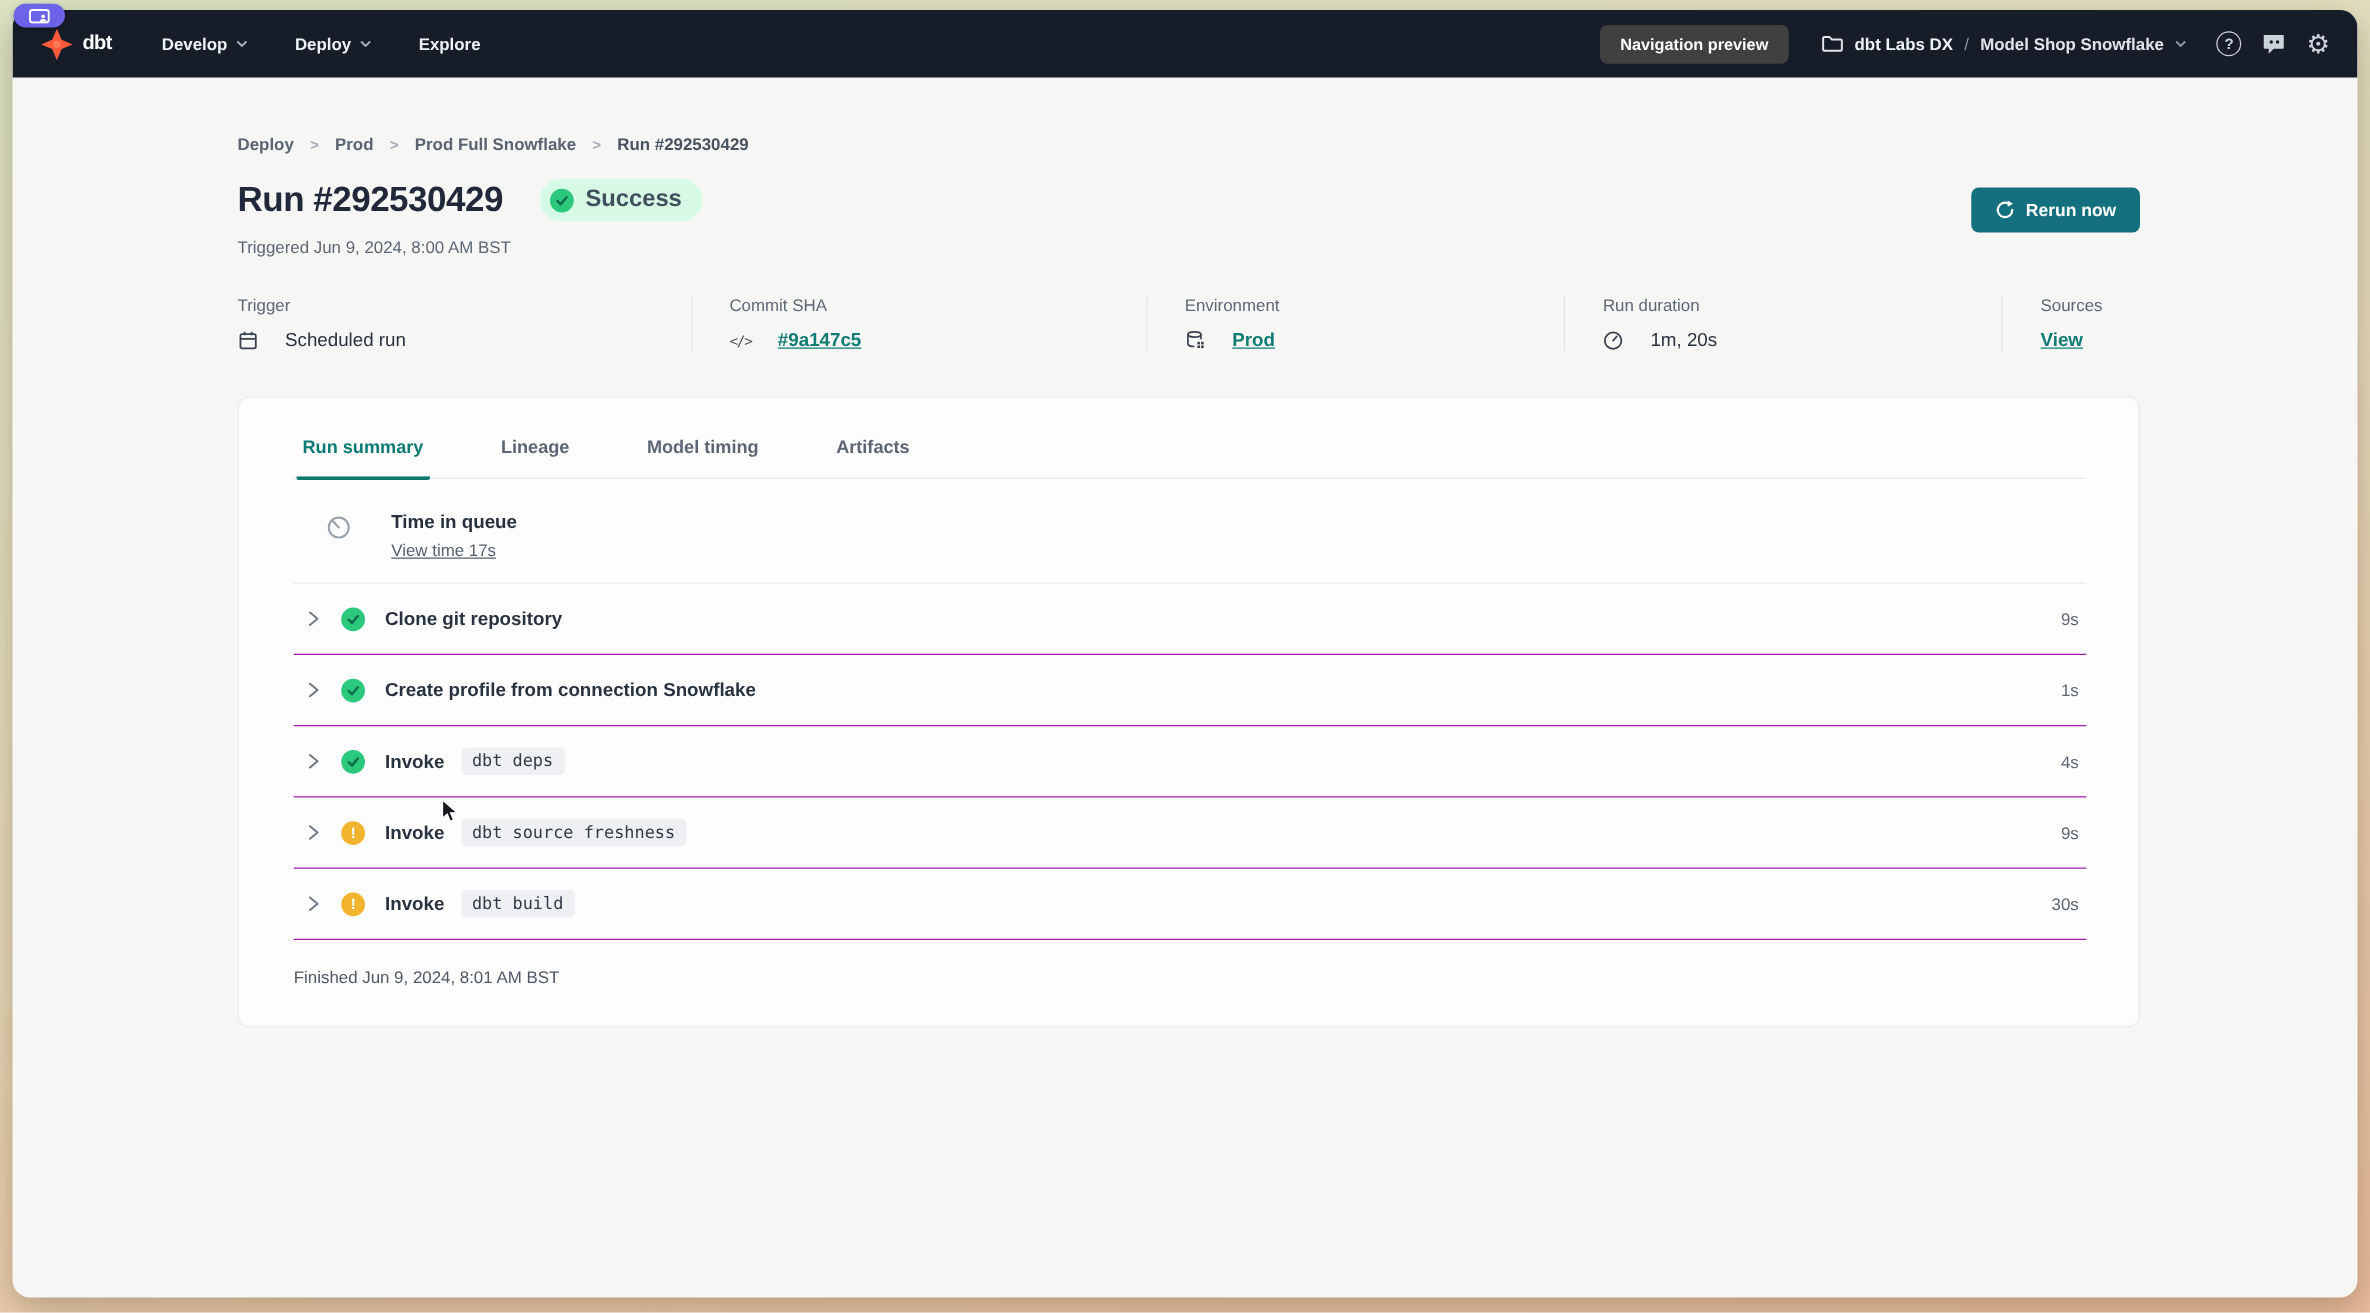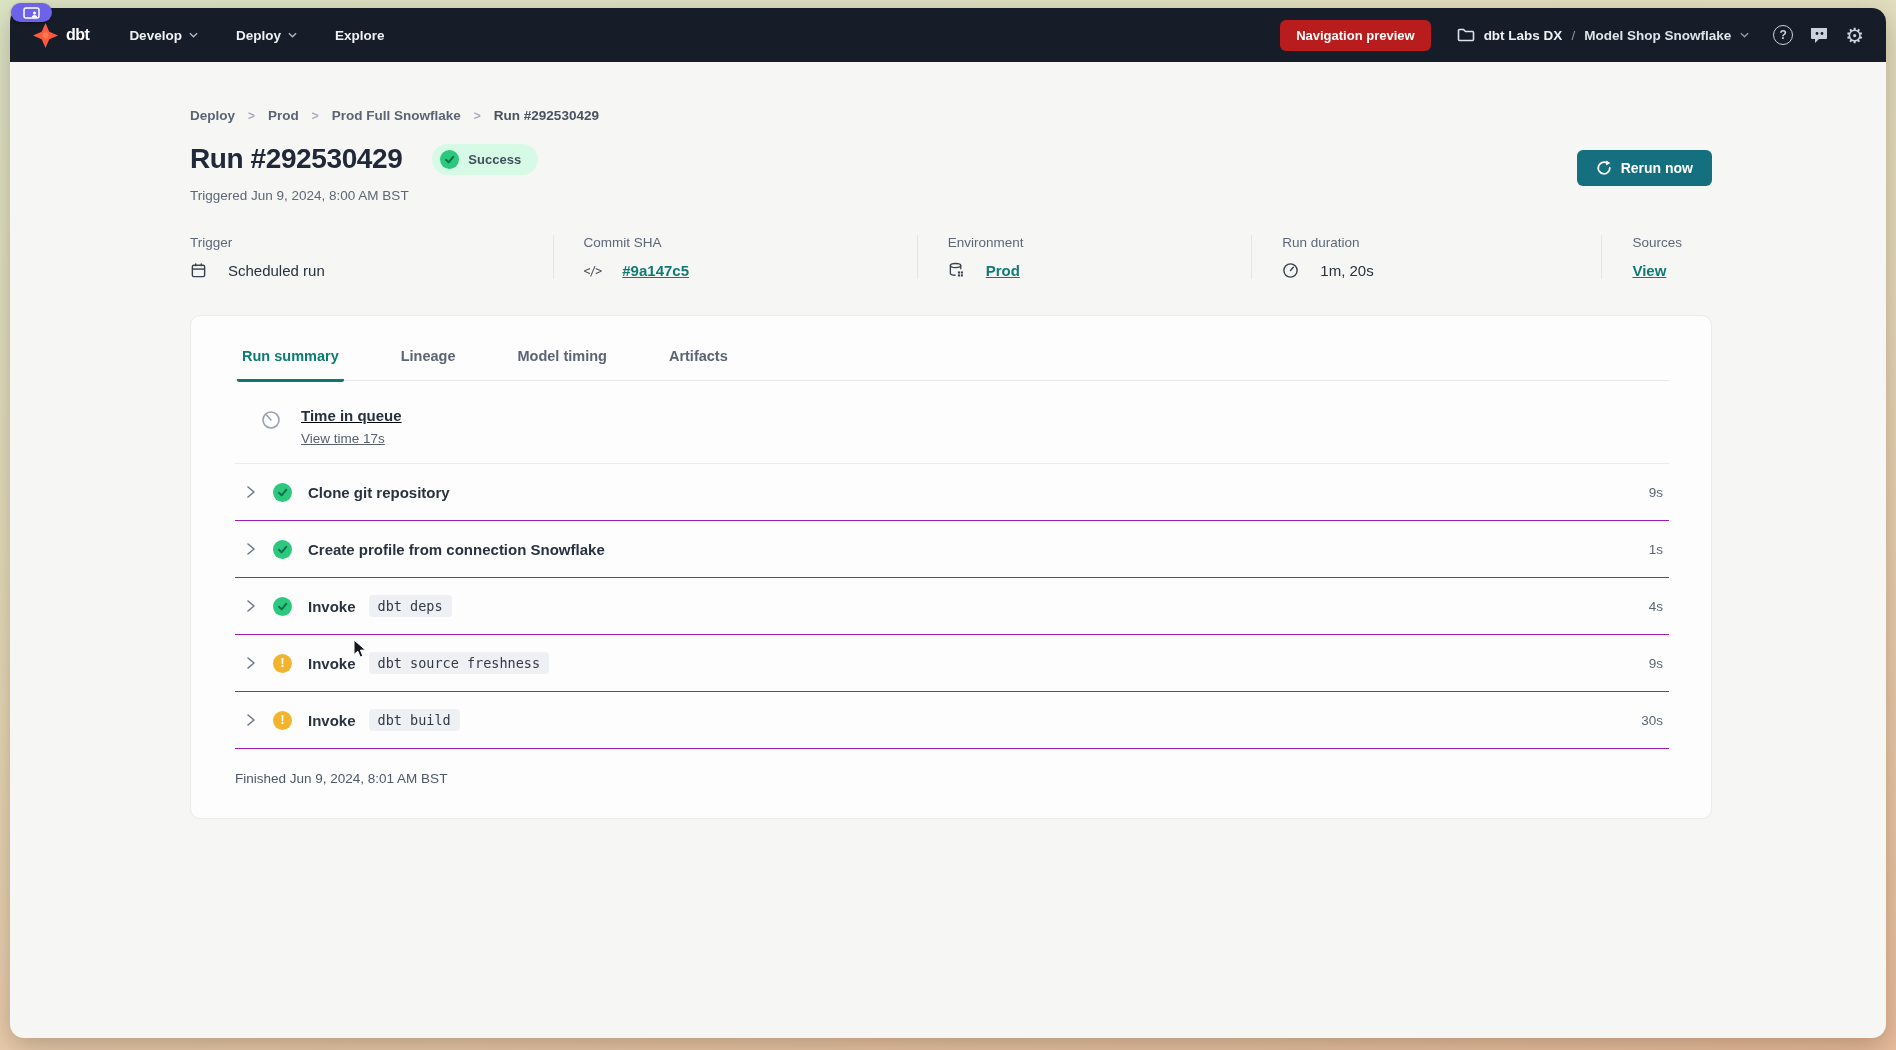--- a/index.html
+++ b/index.html
@@ -14,21 +14,21 @@
 
   
   .navbar { height:54px; background:#171c29; display:flex; align-items:center; padding:0 22px; }
   .logo { display:flex; align-items:center; gap:7px; margin-right:40px; }
   .logo-mark { width:27px; height:27px; }
   .logo-text { color:#fff; font-size:16px; font-weight:800; letter-spacing:-0.5px; }
   .nav-items { display:flex; align-items:center; gap:38px; }
   .nav-item { display:flex; align-items:center; gap:7px; color:#eef1f5; font-size:13.5px; font-weight:700; cursor:pointer; }
   .caret { width:9px; height:6px; }
   .nav-spacer { flex:1; }
-  .preview-btn { background:#b91c1c; color:#fff; font-size:13px; font-weight:700;
+  .preview-btn { background:#404040; color:#fff; font-size:13px; font-weight:700;
     padding:8px 16px; border:none; border-radius:6px; cursor:pointer; }
   .acct { display:flex; align-items:center; gap:9px; margin-left:26px; margin-right:24px; }
   .acct-name { color:#eef1f5; font-size:13.5px; font-weight:700; }
   .acct-sep { color:#8f97a5; font-size:13.5px; }
   .acct-proj { color:#dfe3ea; font-size:13.5px; font-weight:600; }
   .nav-iconbar { display:flex; align-items:center; gap:16px; }
   .help-circ { width:20px; height:20px; border:1.7px solid #ccd2db; border-radius:50%;
     color:#ccd2db; font-size:12px; font-weight:700; display:grid; place-items:center; cursor:pointer; }
   .gear { color:#ccd2db; font-size:21px; line-height:1; cursor:pointer; }
 
@@ -43,21 +43,21 @@
 
   .breadcrumb { display:flex; align-items:center; gap:13px; font-size:13.5px; font-weight:600; color:#5a6472; }
   .breadcrumb .sep { color:#a6adb8; font-size:12px; }
   .breadcrumb .crumb { cursor:pointer; }
   .breadcrumb .current { color:#49525f; }
 
   .title-row { display:flex; align-items:center; margin-top:20px; }
   .page-title { font-size:28px; font-weight:800; color:#20283a; letter-spacing:-0.4px; }
   .status-badge { display:flex; align-items:center; gap:9px; margin-left:30px;
     background:#d7fae6; border-radius:999px; padding:6px 17px 6px 8px; }
-  .status-badge span { font-size:13px; font-weight:600; color:#41505c; }
+  .status-badge span { font-size:19px; font-weight:600; color:#41505c; }
   .dot { width:19px; height:19px; border-radius:50%; display:grid; place-items:center; flex:0 0 auto; }
   .dot.success { background:#2bc87e; }
   .dot.warning { background:#f2b42d; color:#fff; font-size:12px; font-weight:800; }
 
   .triggered { margin-top:13px; font-size:13.5px; color:#5d6775; }
 
   .rerun-btn { position:absolute; right:0; top:42px; display:flex; align-items:center; gap:9px;
     background:#14707f; color:#fff; font-size:14px; font-weight:700;
     padding:10px 19px; border:none; border-radius:6px; cursor:pointer; }
 
@@ -76,21 +76,21 @@
   .card { margin-top:36px; margin-bottom:40px; background:#fdfdfd; border:1px solid #ebebe9;
     border-radius:10px; padding:26px 42px 26px 44px; }
 
   .tabs { display:flex; gap:52px; border-bottom:1px solid #e5e7ea; padding-left:2px; }
   .tab { font-size:14.5px; font-weight:600; color:#5b6574; padding:6px 5px 15px;
     border-bottom:3.5px solid transparent; margin-bottom:-2px; cursor:pointer; border-radius:2px; }
   .tab.active { color:#0c7b73; border-bottom-color:#0f776f; }
 
   .queue-row { display:flex; align-items:flex-start; padding:26px 0 16px; border-bottom:1px solid #e9ebee; }
   .queue-icon { margin-left:26px; margin-top:3px; color:#99a1ad; }
-  .queue-text { margin-left:20px;text-decoration:underline; }
+  .queue-text { margin-left:32px; }
   .queue-title { font-size:15px; font-weight:700; color:#27303d; }
   .queue-link { display:inline-block; margin-top:7px; font-size:13.5px; color:#57616f;
     text-decoration:underline; cursor:pointer; }
 
   .step { display:flex; align-items:center; height:57px; border-bottom:1px solid #a21caf; }
   .chev { margin-left:9px; width:14px; height:14px; cursor:pointer; flex:0 0 auto; }
   .step .dot { margin-left:15px; width:19px; height:19px; }
   .step-label { margin-left:16px; font-size:15px; font-weight:700; color:#29323f; }
   .step-code { margin-left:13px; font-family:"DejaVu Sans Mono", monospace; font-size:13.5px;
     color:#323a47; background:#eff0f3; border-radius:4px; padding:3px 9px; }

